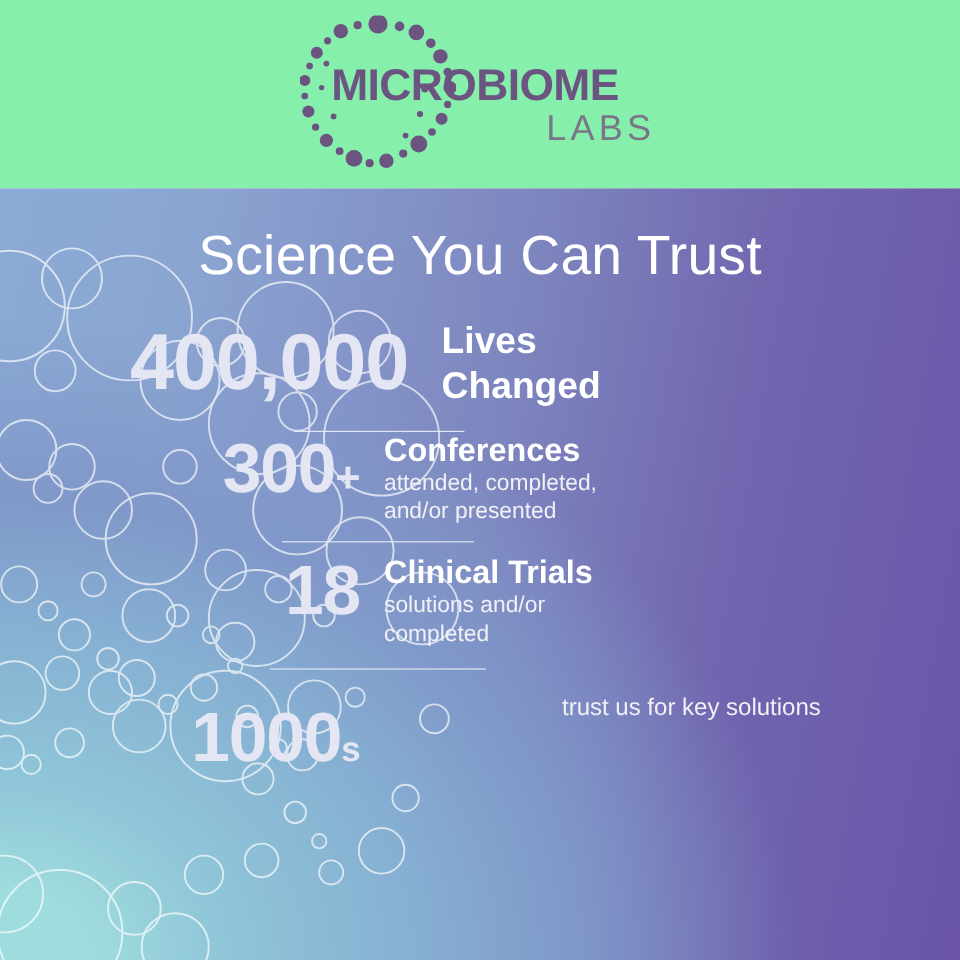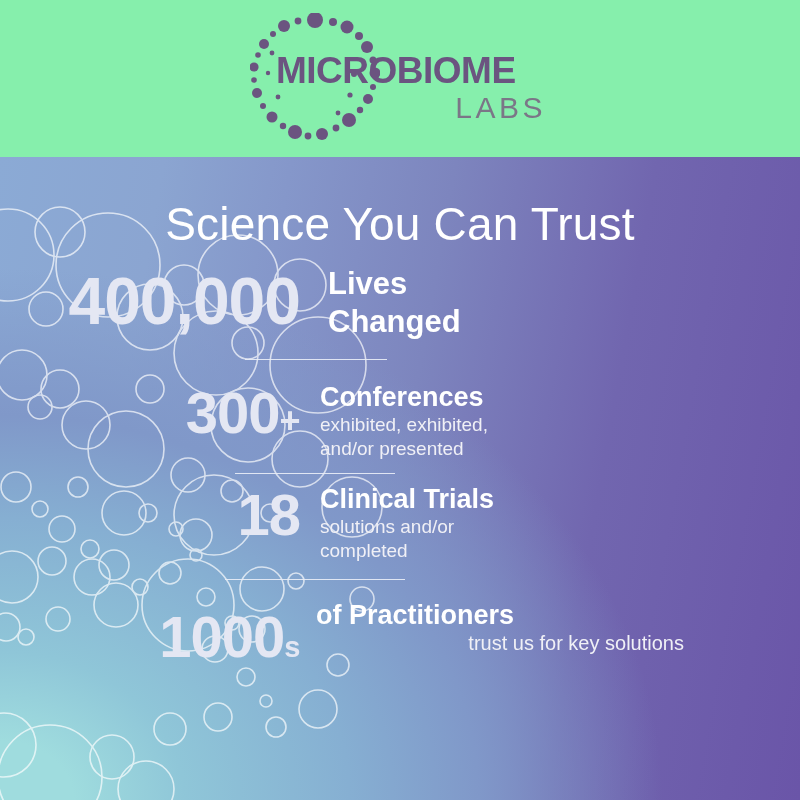--- a/index.html
+++ b/index.html
@@ -90,21 +90,21 @@
     top: 0;
     width: 800px;
     height: 643px;
     pointer-events: none;
   }
 
   
   .headline {
     position: absolute;
     left: 0;
-    top: 40px;
+    top: 28px;
     width: 800px;
     text-align: center;
     font-size: 46px;
     line-height: 54px;
     font-weight: normal;
     color: #FFFFFF;
     letter-spacing: 0.2px;
   }
 
   
@@ -148,38 +148,38 @@
     background: #E8EDF6;
     opacity: 0.92;
   }
 
   
   .row-lives .stat-figure {
     width: 300px;
     font-size: 66px;
     line-height: 68px;
     padding-top: 2px;
+    margin-left: 40px;
   }
   .row-lives .stat-body {
     width: 380px;
     padding-left: 28px;
   }
   .row-lives .stat-title {
     font-size: 31px;
     line-height: 38px;
   }
   .div-1 {
     position: relative;
     margin: 18px 0 0 245px;
     width: 142px;
   }
 
   
   .row-conf {
-    margin-top: 22px;
   }
   .row-conf .stat-figure {
     width: 300px;
     font-size: 58px;
     line-height: 60px;
     padding-top: 1px;
   }
   .row-conf .stat-suffix {
     font-size: 36px;
   }
@@ -395,39 +395,38 @@
           <div class="stat-title">Lives</div>
           <div class="stat-title">Changed</div>
         </div>
       </div>
       <div class="divider div-1"></div>
 
       <div class="stat-row row-conf">
         <div class="stat-figure"><span>300</span><span class="stat-suffix">+</span></div>
         <div class="stat-body">
           <div class="stat-title">Conferences</div>
-          <div class="stat-desc">exhibited, exhibited,</div>
+          <div class="stat-desc">attended, completed,</div>
           <div class="stat-desc">and/or presented</div>
         </div>
       </div>
       <div class="divider div-2"></div>
 
       <div class="stat-row row-trials">
         <div class="stat-figure"><span>18</span></div>
         <div class="stat-body">
           <div class="stat-title">Clinical Trials</div>
           <div class="stat-desc">solutions and/or</div>
           <div class="stat-desc">completed</div>
         </div>
       </div>
       <div class="divider div-3"></div>
 
       <div class="stat-row row-pract">
         <div class="stat-figure"><span>1000</span><span class="stat-suffix">s</span></div>
         <div class="stat-body">
-          <div class="stat-title">of Practitioners</div>
           <div class="stat-desc">trust us for key solutions</div>
         </div>
       </div>
 
     </div>
   </div>
 </div>
 
 </body></html>

